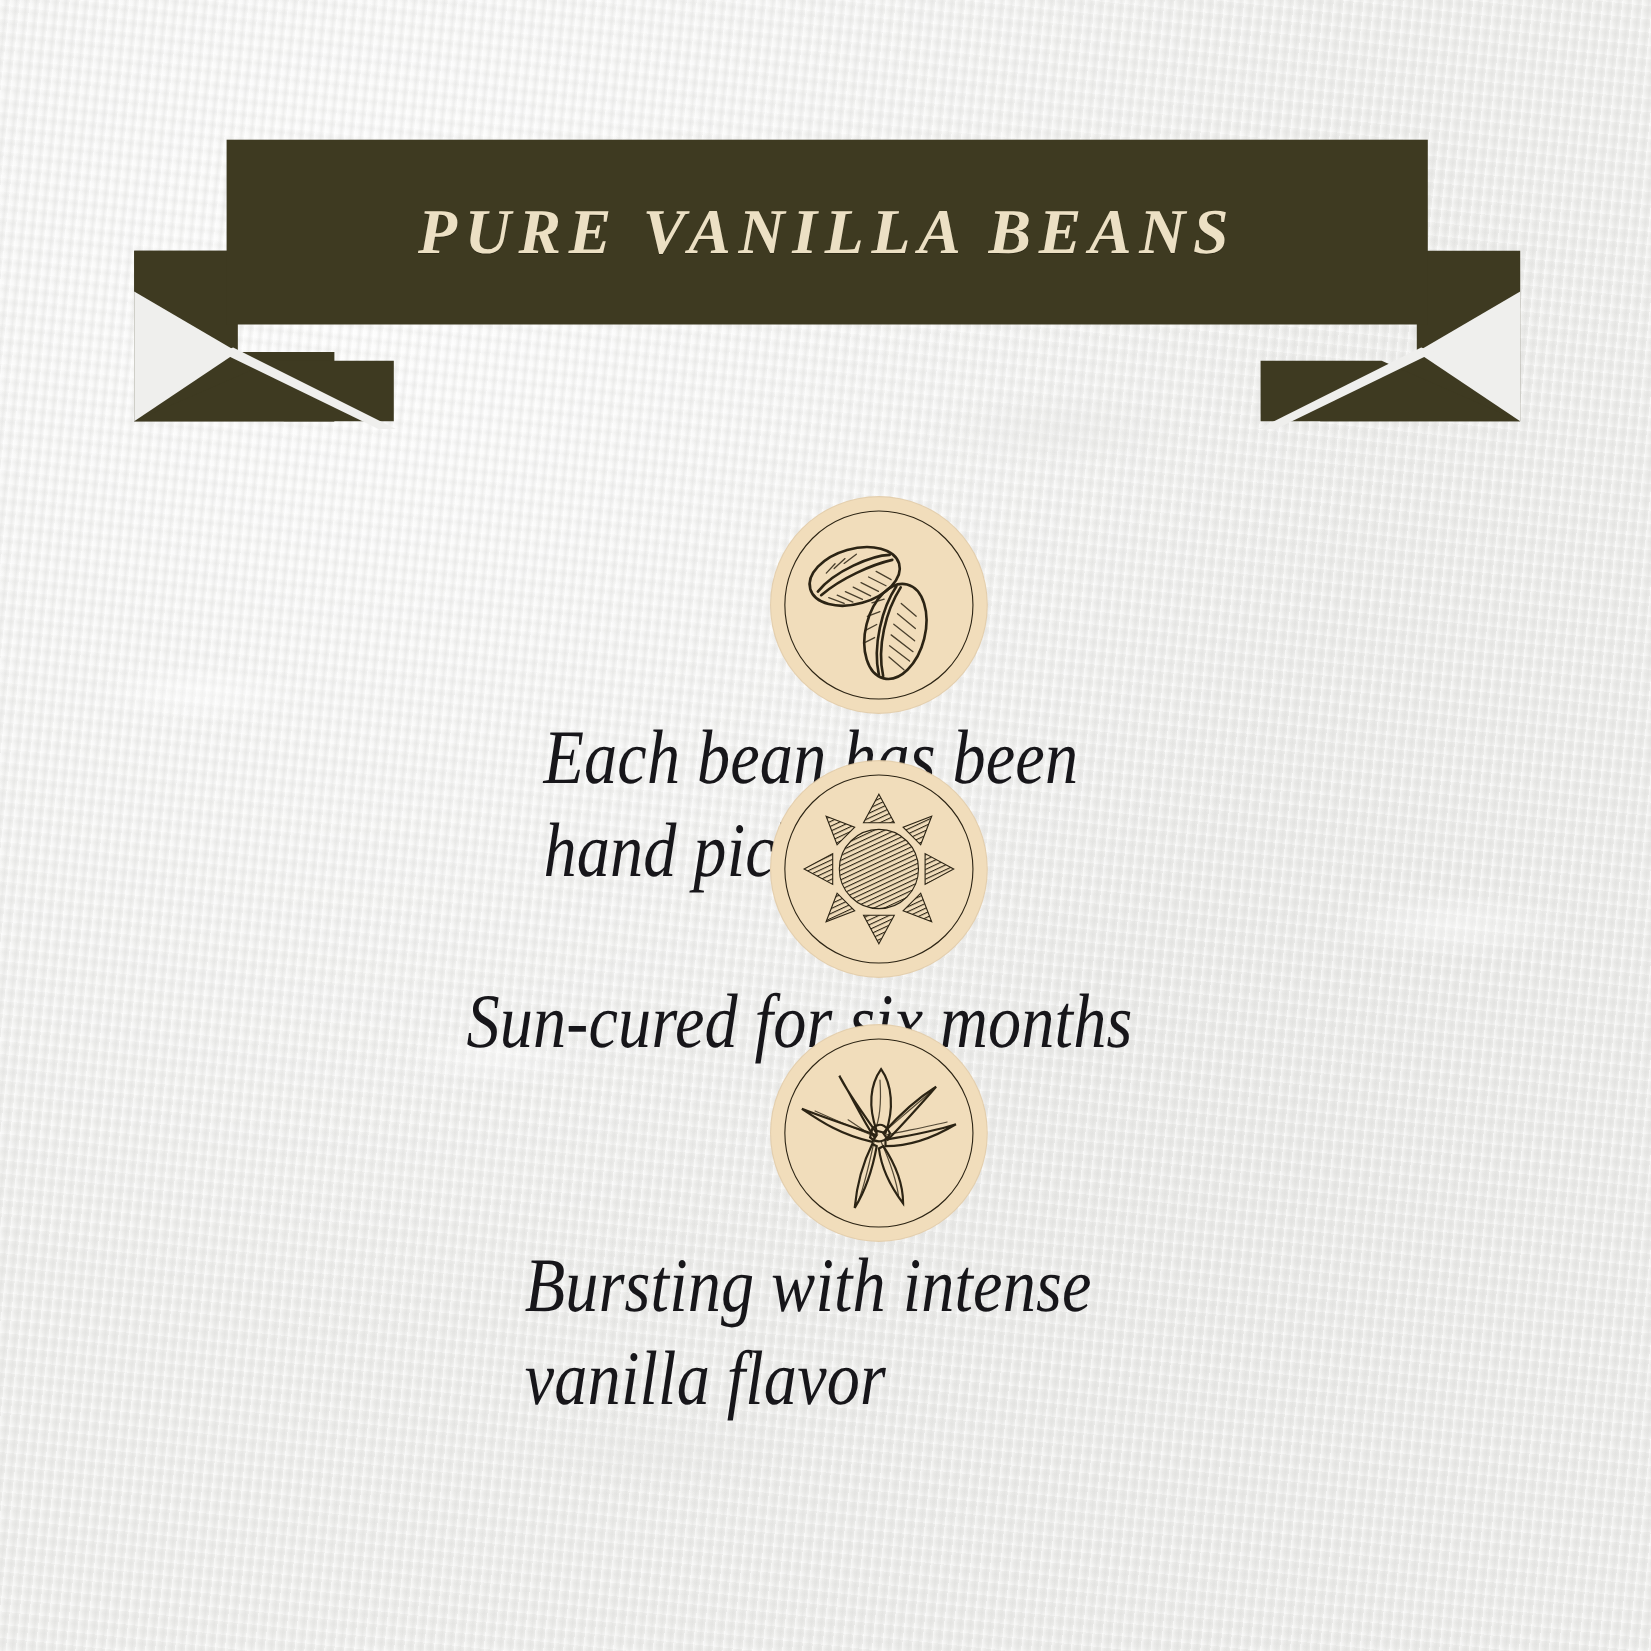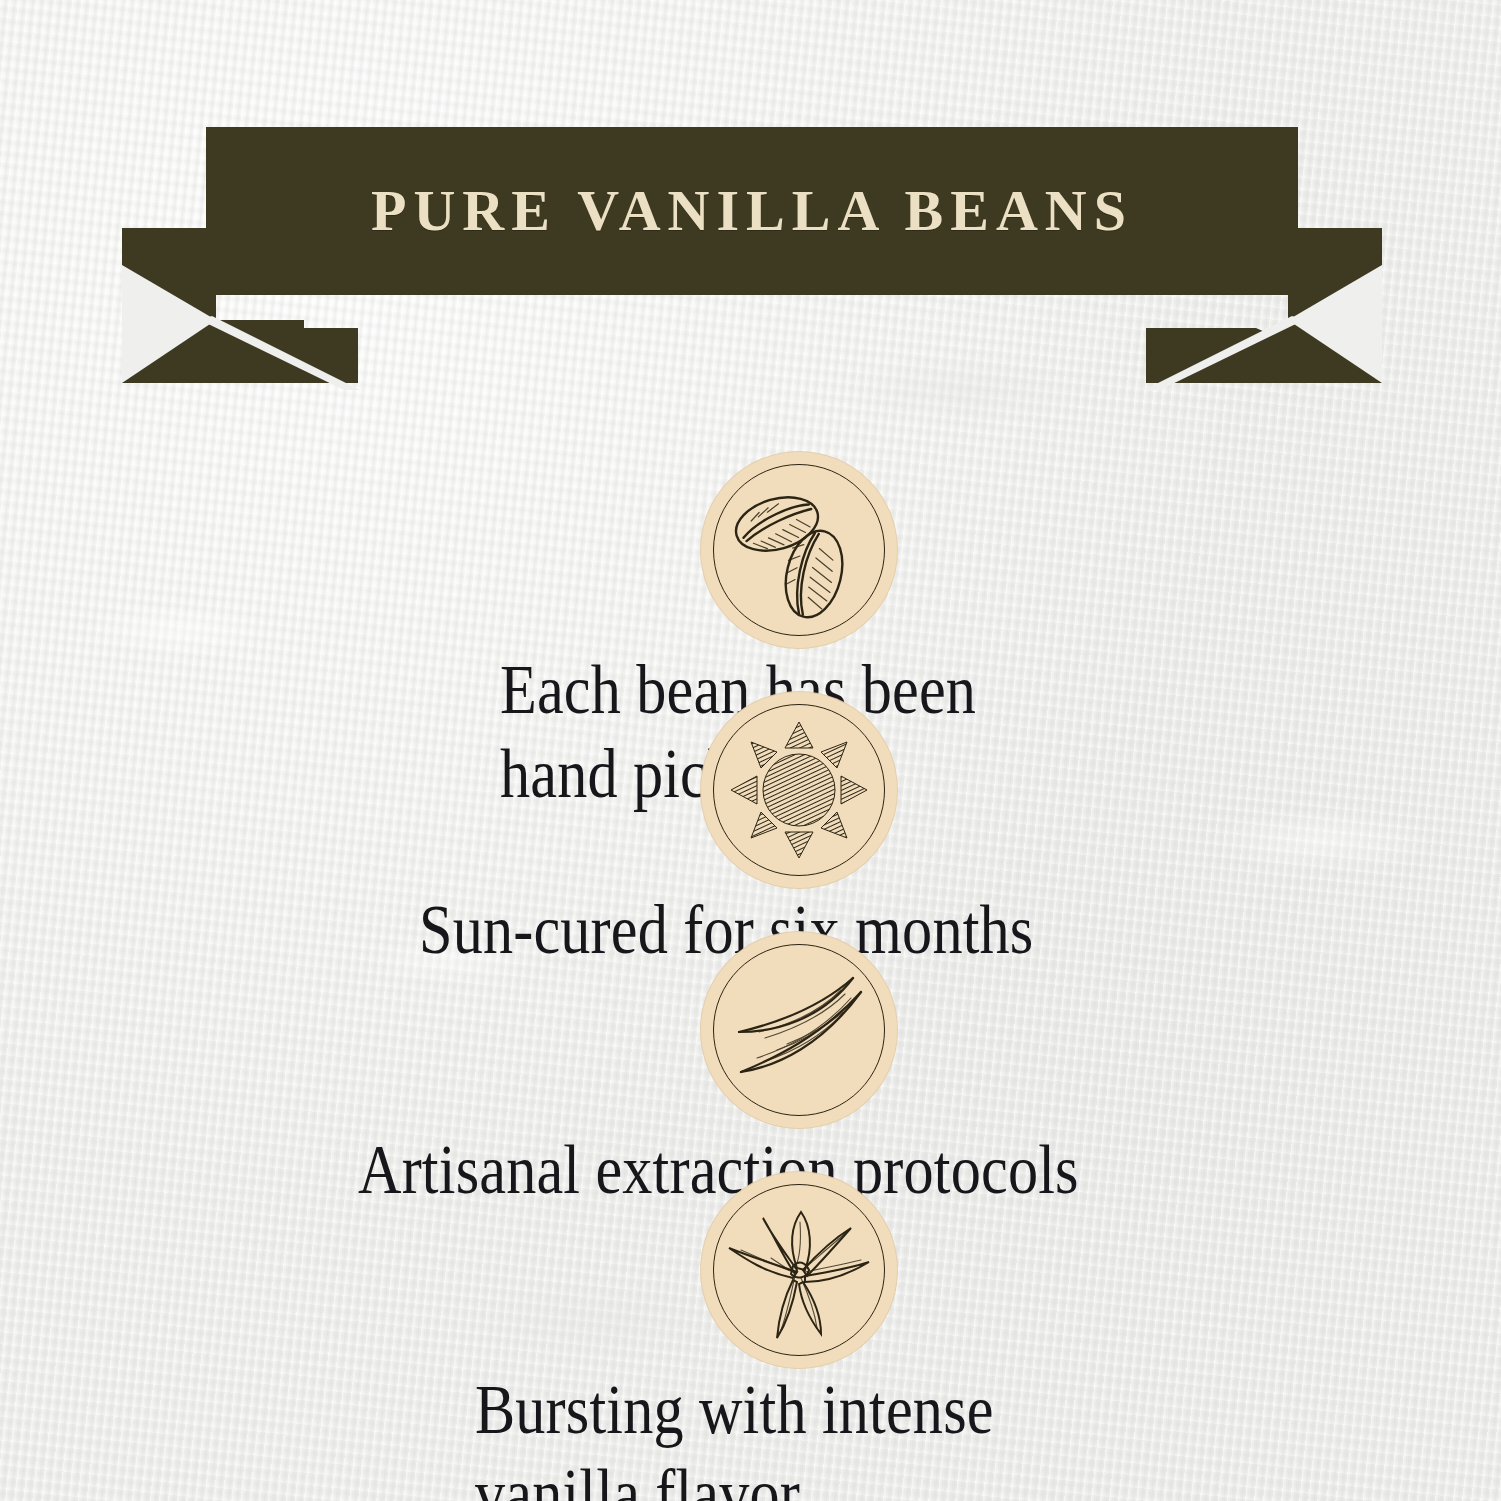--- a/index.html
+++ b/index.html
@@ -27,20 +27,21 @@
         rgba(214,214,212,0.30) 6px,
         rgba(255,255,255,0.0) 9px),
       repeating-linear-gradient(6deg,
         rgba(255,255,255,0.45) 0px,
         rgba(255,255,255,0.0) 4px,
         rgba(216,216,214,0.22) 8px,
         rgba(255,255,255,0.0) 12px),
       radial-gradient(circle at 22% 18%, rgba(255,255,255,0.85) 0%, rgba(255,255,255,0) 55%),
       radial-gradient(circle at 78% 72%, rgba(232,232,230,0.6) 0%, rgba(255,255,255,0) 60%);
     overflow: hidden;
+    font-style: italic;
   }
   #paper-grain {
     position: absolute;
     inset: 0;
     pointer-events: none;
     opacity: .55;
     background-image:
       radial-gradient(ellipse 140px 40px at 12% 42%, rgba(255,255,255,.8), rgba(255,255,255,0) 70%),
       radial-gradient(ellipse 180px 50px at 64% 26%, rgba(226,226,224,.55), rgba(255,255,255,0) 72%),
       radial-gradient(ellipse 160px 46px at 88% 56%, rgba(255,255,255,.75), rgba(255,255,255,0) 70%),
@@ -223,41 +224,20 @@
             <polygon points="50,50 76,60 60,76"></polygon>
             <polygon points="146,50 136,76 120,60"></polygon>
             <polygon points="50,146 60,120 76,136"></polygon>
             <polygon points="146,146 120,136 136,120"></polygon>
           </g>
         </svg>
       </div>
       <div class="feature-text">Sun-cured for six months</div>
     </div>
 
-    <div class="feature">
-      <div class="badge">
-        <svg viewBox="0 0 196 196" aria-hidden="true">
-          <g fill="none" stroke="#2c2414" stroke-width="2.2" stroke-linecap="round">
-            <path d="M38 100 C72 92, 118 76, 152 46"></path>
-            <path d="M38 100 C74 100, 120 88, 152 46"></path>
-            <path d="M40 140 C74 126, 120 104, 160 60"></path>
-            <path d="M40 140 C78 134, 122 112, 160 60"></path>
-            <g stroke-width="1.1" opacity=".8">
-              <path d="M58 100 C84 94, 116 82, 140 58"></path>
-              <path d="M64 106 C90 98, 120 86, 144 62"></path>
-              <path d="M56 126 C86 116, 120 100, 150 66"></path>
-              <path d="M62 130 C92 120, 124 104, 152 70"></path>
-              <path d="M76 118 C100 110, 124 96, 144 76"></path>
-              <path d="M86 112 C106 104, 126 94, 142 80"></path>
-            </g>
-          </g>
-        </svg>
-      </div>
-      <div class="feature-text">Artisanal extraction protocols</div>
-    </div>
 
     <div class="feature tall">
       <div class="badge">
         <svg viewBox="0 0 196 196" aria-hidden="true">
           <g fill="none" stroke="#2c2414" stroke-width="2" stroke-linecap="round">
 
             <path d="M96 100 C72 92, 48 84, 28 76 C46 88, 64 100, 92 106 Z"></path>
 
             <path d="M96 98 C82 78, 70 62, 62 46 C74 66, 82 84, 94 102 Z"></path>
 

